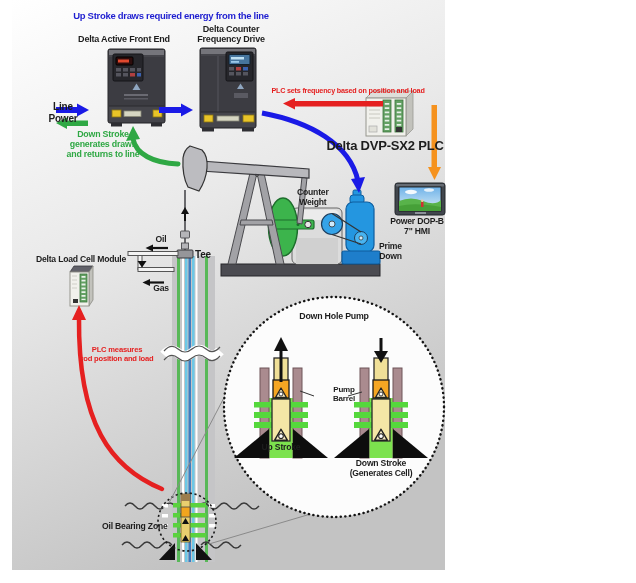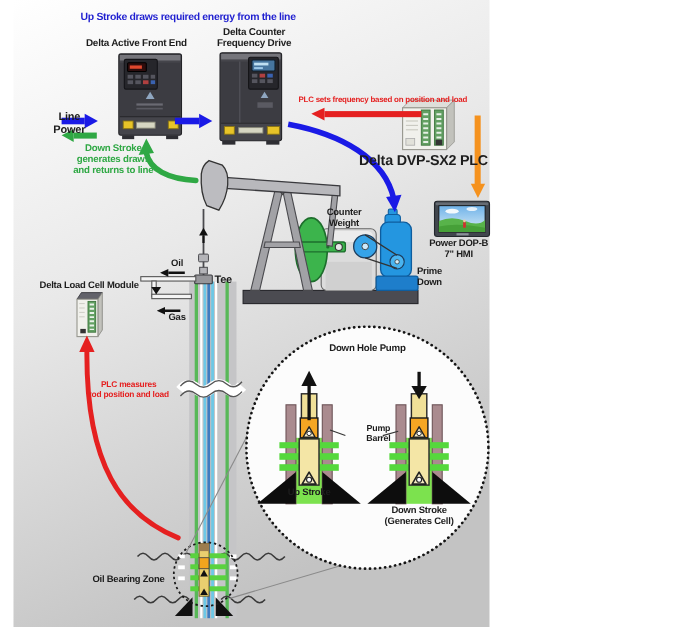--- a/index.html
+++ b/index.html
@@ -353,21 +353,21 @@
 
 <div class="lbl ctr" style="left:149px;top:284px;font-size:8.6px">Gas</div>
 
 <div class="lbl ctr" style="left:69px;top:255px;font-size:8.6px">Delta Load Cell Module</div>
 
 <div class="lbl ctr" style="left:105px;top:346px;font-size:7.6px;color:#e52020">
   <span class="ln">PLC measures</span>
   <span class="ln">rod position and load</span>
 </div>
 
-<div class="lbl" style="left:72px;top:522px;font-size:8.6px;text-align:right">Oil Bearing Zone</div>
+<div class="lbl" style="left:90px;top:522px;font-size:8.6px;text-align:right">Oil Bearing Zone</div>
 
 <div class="lbl ctr" style="left:322px;top:311px;font-size:8.8px">Down Hole Pump</div>
 
 <div class="lbl ctr" style="left:332px;top:385px;font-size:8px">
   <span class="ln">Pump</span>
   <span class="ln">Barrel</span>
 </div>
 
 <div class="lbl ctr" style="left:269px;top:443px;font-size:8.6px">Up Stroke</div>
 

